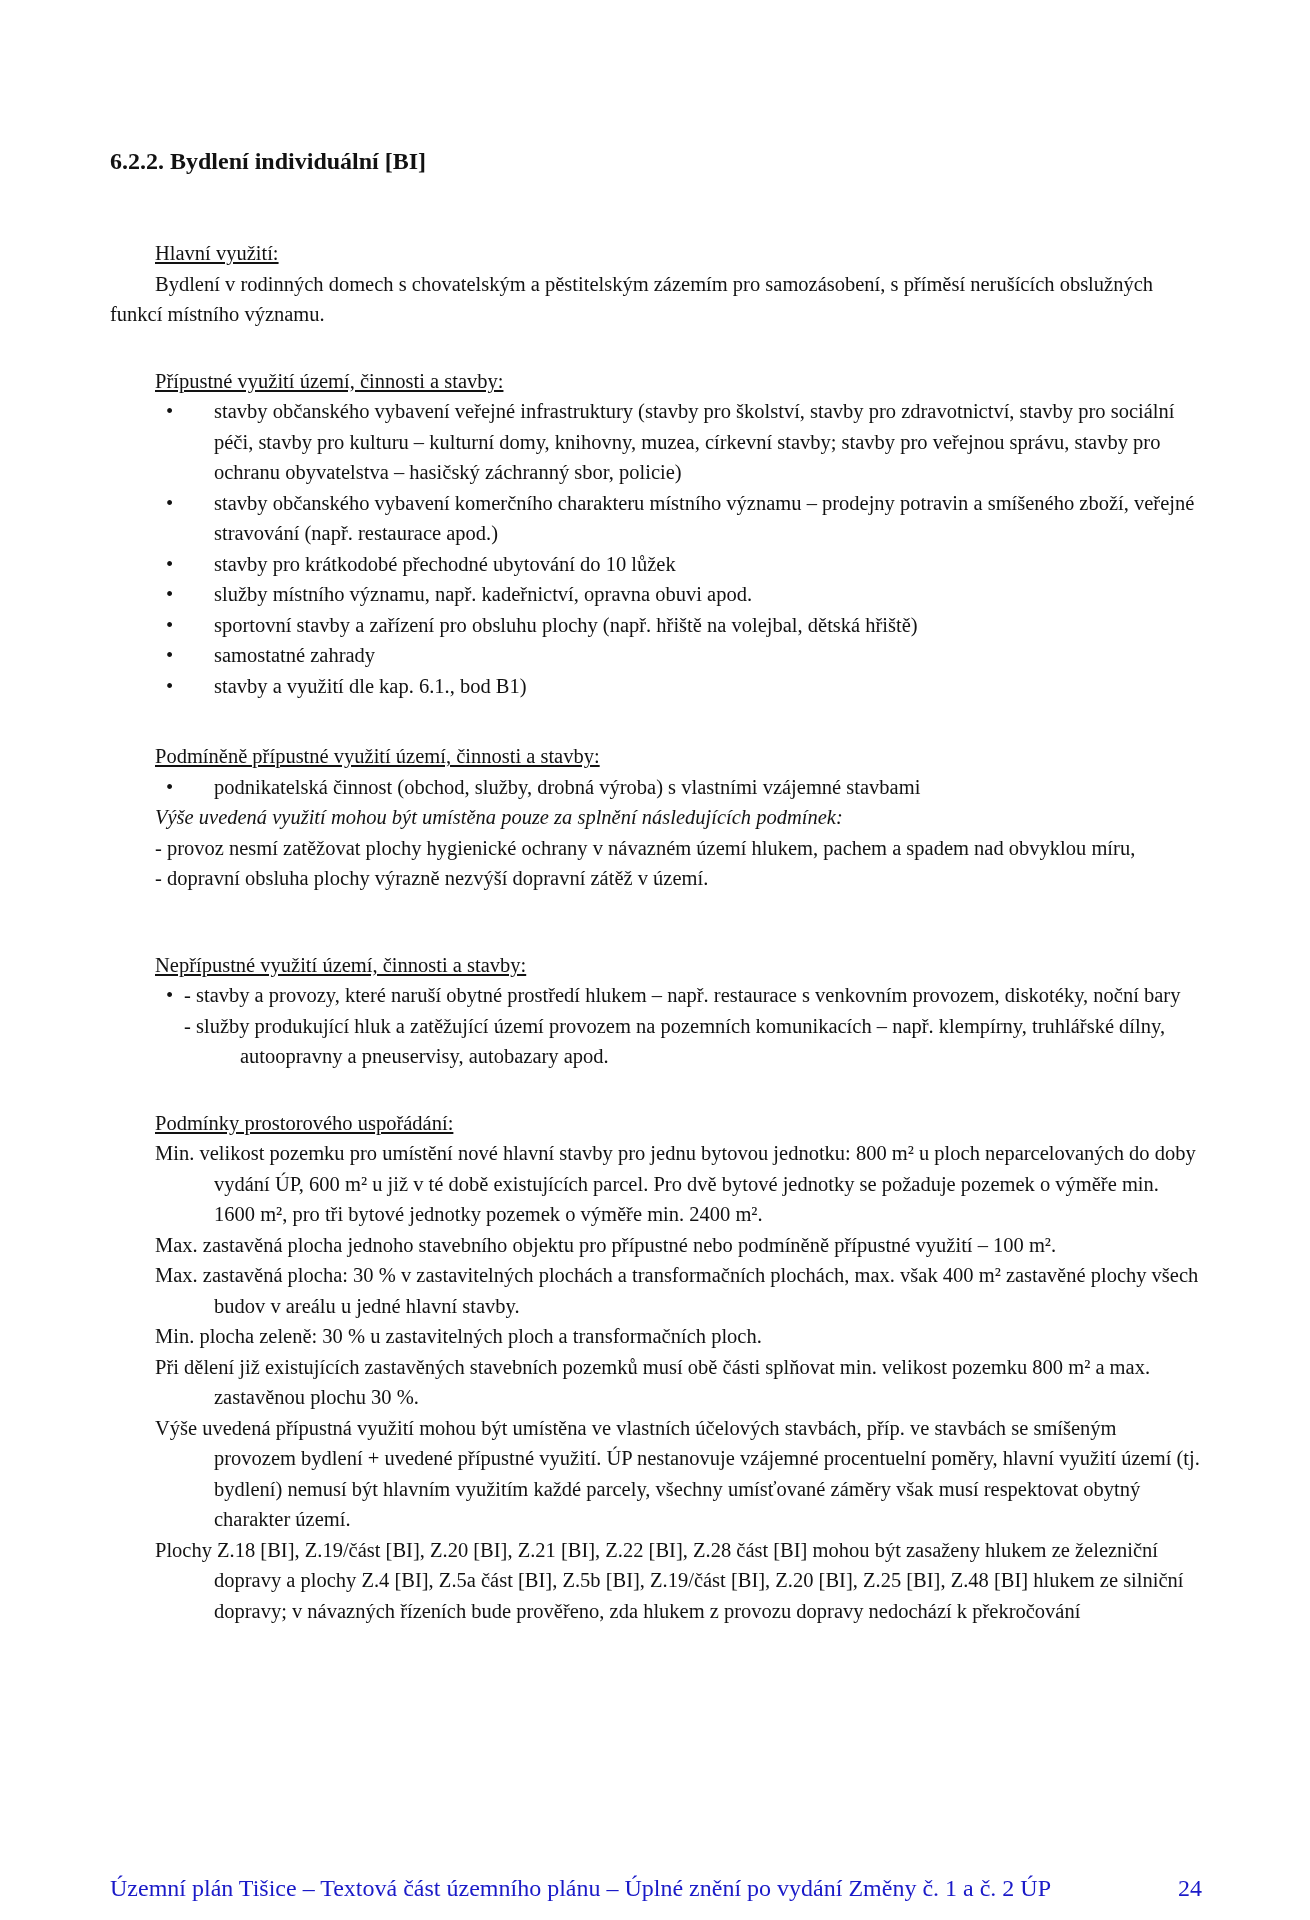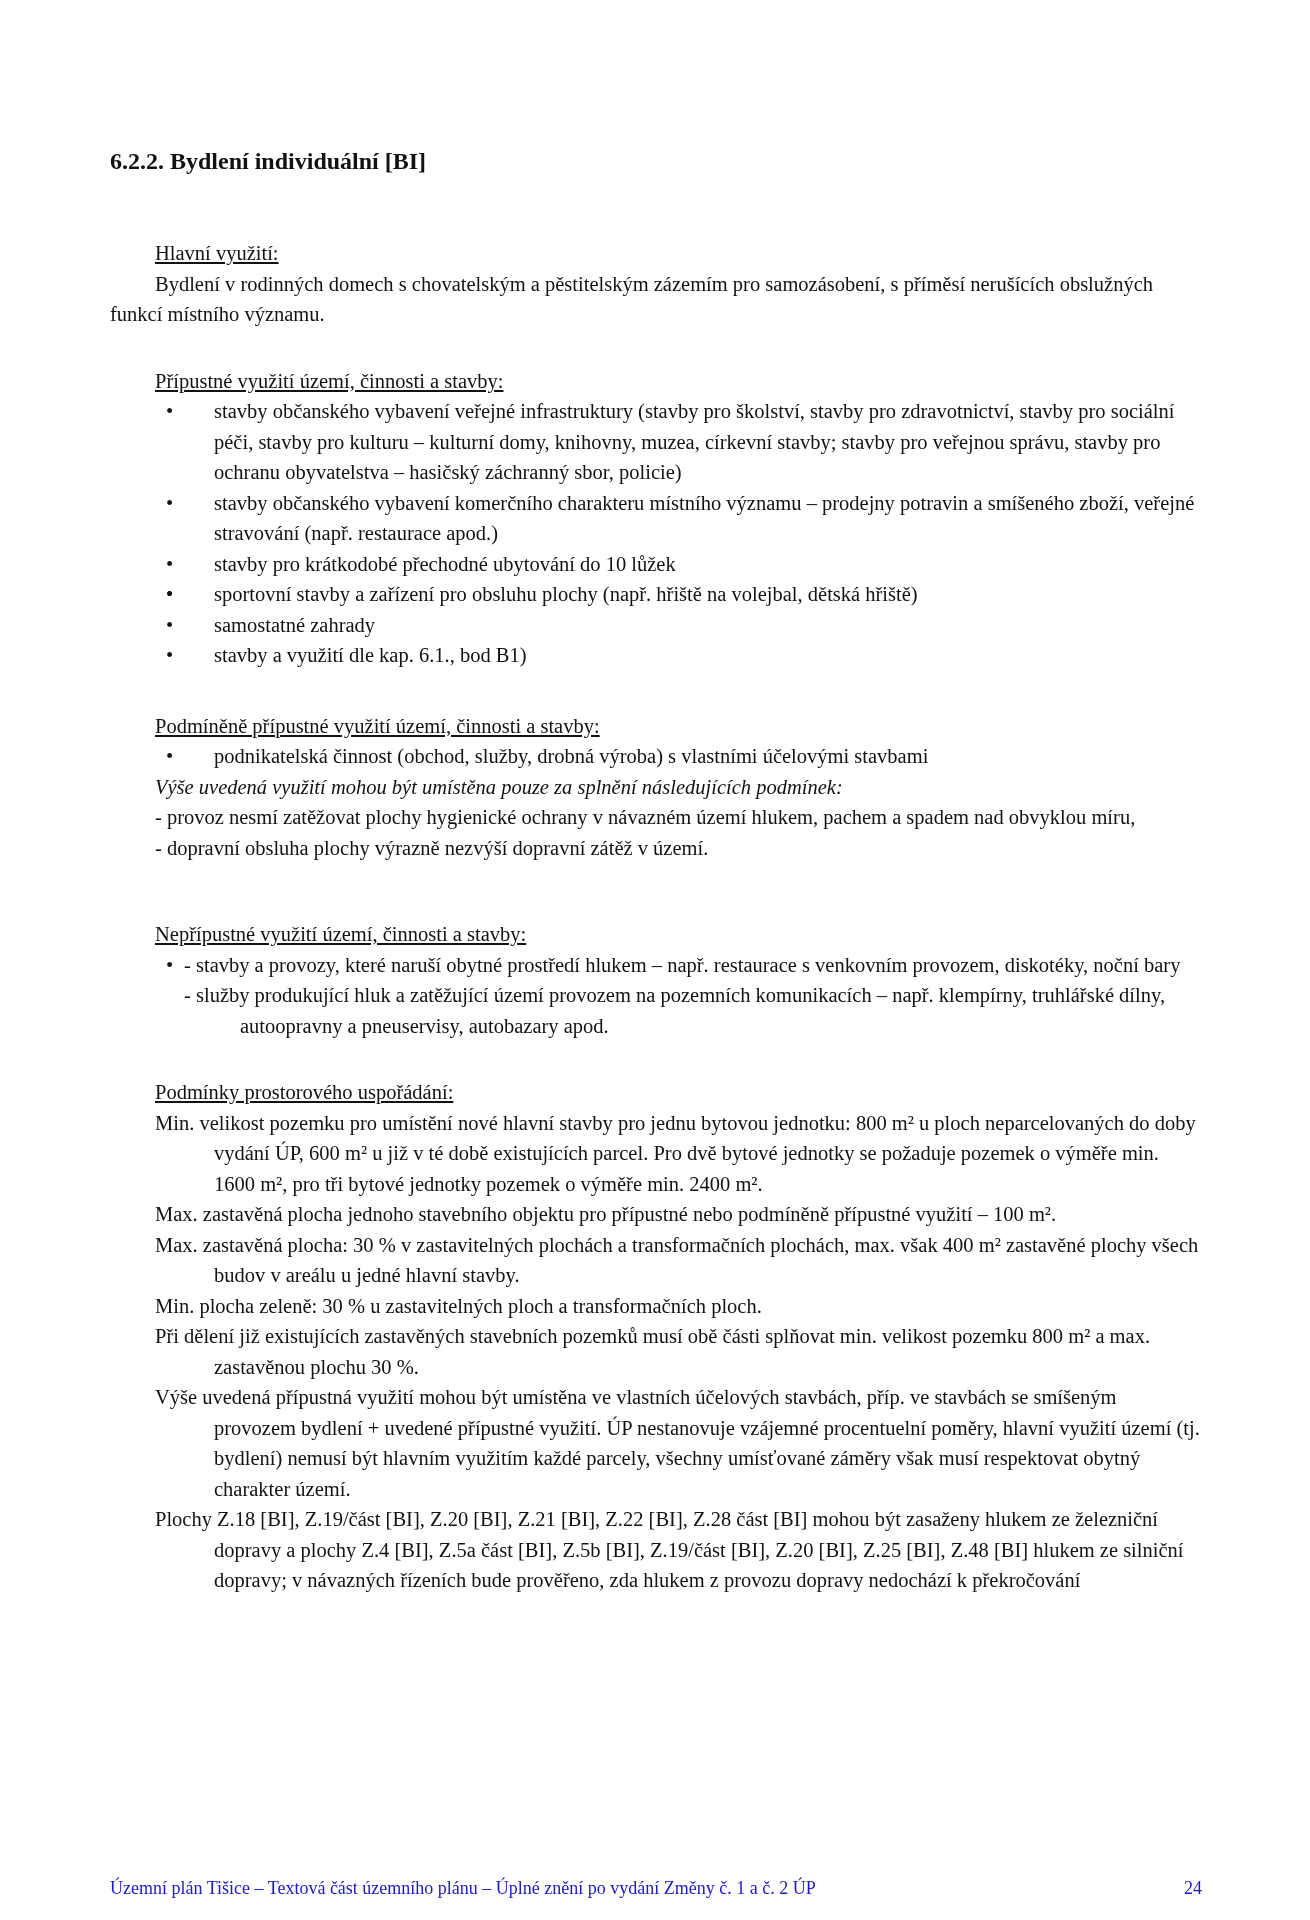--- a/index.html
+++ b/index.html
@@ -17,21 +17,21 @@
   .sec-podminene{margin-top:40px;}
   .sec-nepripustne{margin-top:56px;}
   .bullet-item{position:relative;padding-left:104px;margin:0;}
   .bullet-item .marker{position:absolute;left:56px;top:0;}
   .hang{padding-left:104px;text-indent:-59px;margin:0;}
   .hang2{padding-left:130px;text-indent:-56px;margin:0;}
   .italic-note{font-style:italic;margin:0 0 0 45px;}
   .footer{
     position:absolute;left:110px;top:1826px;width:1092px;
     display:flex;justify-content:space-between;
-    color:#1a1ac8;font-size:18px;line-height:28px;
+    color:#1a1ac8;font-size:24px;line-height:28px;
   }
 </style>
 </head>
 <body>
 
 <div class="page">
   <div class="content">
 
     <h1 class="doc-title">6.2.2. Bydlení individuální [BI]</h1>
 
@@ -49,40 +49,41 @@
       <div class="bullet-item">
         <span class="marker">•</span>
         <span>stavby občanského vybavení komerčního charakteru místního významu – prodejny potravin a smíšeného zboží, veřejné stravování (např. restaurace apod.)</span>
       </div>
       <div class="bullet-item">
         <span class="marker">•</span>
         <span>stavby pro krátkodobé přechodné ubytování do 10 lůžek</span>
       </div>
       <div class="bullet-item">
         <span class="marker">•</span>
+        <span>služby místního významu, např. kadeřnictví, opravna obuvi apod.</span>
       </div>
       <div class="bullet-item">
         <span class="marker">•</span>
         <span>sportovní stavby a zařízení pro obsluhu plochy (např. hřiště na volejbal, dětská hřiště)</span>
       </div>
       <div class="bullet-item">
         <span class="marker">•</span>
         <span>samostatné zahrady</span>
       </div>
       <div class="bullet-item">
         <span class="marker">•</span>
         <span>stavby a využití dle kap. 6.1., bod B1)</span>
       </div>
     </div>
 
     <div class="section sec-podminene">
       <p class="heading">Podmíněně přípustné využití území, činnosti a stavby:</p>
       <div class="bullet-item">
         <span class="marker">•</span>
-        <span>podnikatelská činnost (obchod, služby, drobná výroba) s vlastními účelovými stavbami</span>
+        <span>podnikatelská činnost (obchod, služby, drobná výroba) s vlastními vzájemné stavbami</span>
       </div>
       <p class="italic-note">Výše uvedená využití mohou být umístěna pouze za splnění následujících podmínek:</p>
       <p class="hang">- provoz nesmí zatěžovat plochy hygienické ochrany v návazném území hlukem, pachem a spadem nad obvyklou míru,</p>
       <p class="hang">- dopravní obsluha plochy výrazně nezvýší dopravní zátěž v území.</p>
     </div>
 
     <div class="section sec-nepripustne">
       <p class="heading">Nepřípustné využití území, činnosti a stavby:</p>
       <div class="bullet-item">
         <span class="marker">•</span>

